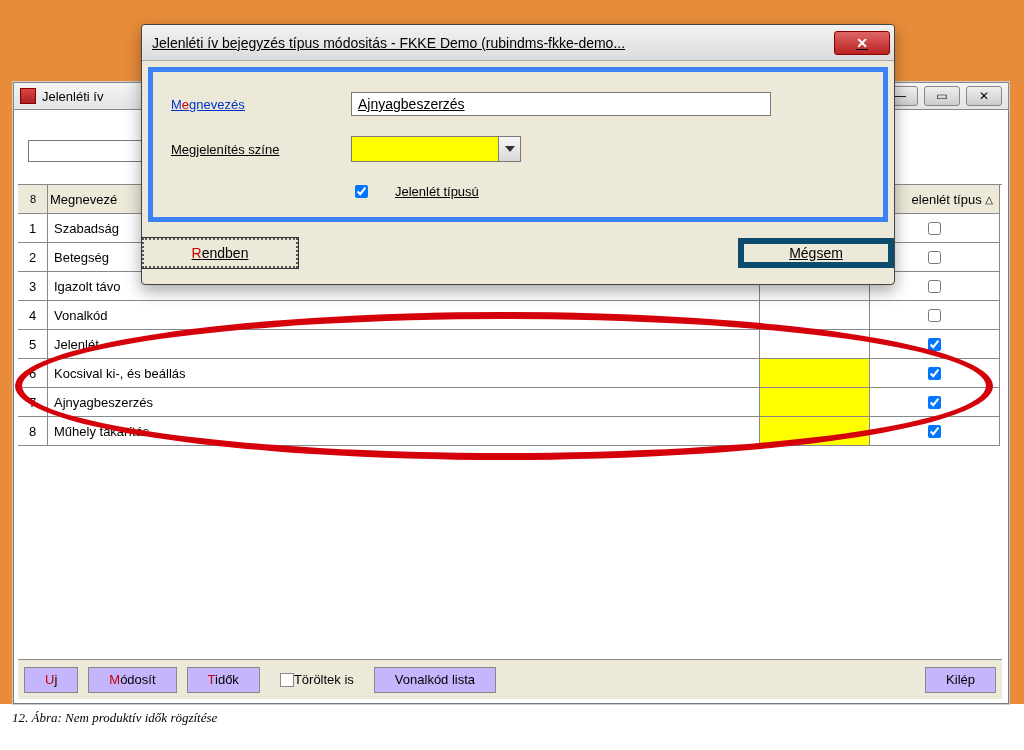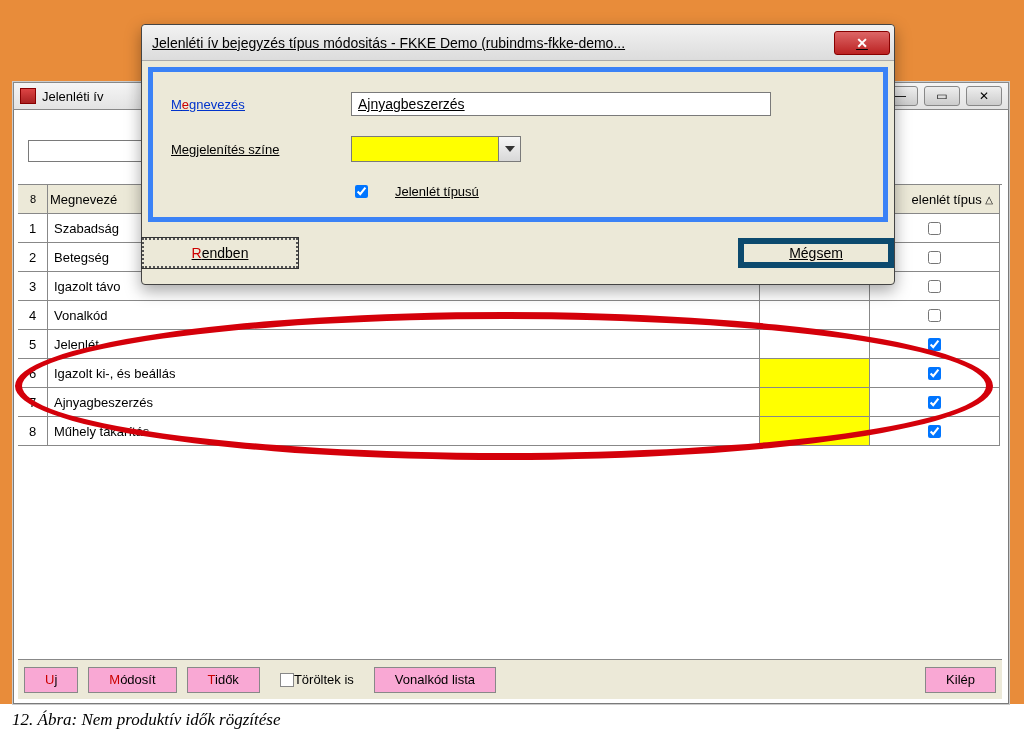--- a/index.html
+++ b/index.html
@@ -111,21 +111,21 @@
     height: 40px;
     background: #ece9d8;
     border-top: 1px solid #888;
     display: flex;
     align-items: center;
     gap: 10px;
     padding: 0 6px;
   }
   .btnbar button {
     height: 26px;
-    background: #f9a8d4;
+    background: #c4b5fd;
     border: 1px solid #888;
     padding: 0 20px;
     font-family: inherit;
     font-size: 13px;
   }
   .btnbar button .acc { color: #c00; }
   .btnbar .chk-del { display: flex; align-items: center; gap: 0; margin: 0 10px; }
   .btnbar .chk-del .box { width: 14px; height: 14px; border: 1px solid #888; background: #fff; }
   .btnbar .spacer { flex-grow: 1; }
 
@@ -217,21 +217,21 @@
     font-family: inherit; font-size: 14px;
   }
   .dialog-btns button.primary { border: 2px dotted #555; outline: 1px solid #333; }
   .dialog-btns button .acc { color: #c00; }
 
   
   .caption {
     position: absolute;
     left: 12px;
     top: 710px;
-    font-size: 17px;
+    font-size: 13px;
     font-style: italic;
     font-family: "Times New Roman", serif;
     color: #000;
     background: #fff;
     padding-right: 8px;
   }
   body::after{
     content:"";
     position:absolute;
     left:0; top:704px;
@@ -312,21 +312,21 @@
         <div class="gcell col-name">Jelenlét</div>
         <div class="gcell col-color">
           <div class="cell-color-fill" style="background:transparent"></div>
         </div>
         <div class="gcell col-check">
           <input type="checkbox" checked="" style="">
         </div>
       </div>
       <div class="grid-row">
         <div class="gcell col-idx">6</div>
-        <div class="gcell col-name">Igazolt ki-, és beállás</div>
+        <div class="gcell col-name">Kocsival ki-, és beállás</div>
         <div class="gcell col-color">
           <div class="cell-color-fill" style="background:#ffff00"></div>
         </div>
         <div class="gcell col-check">
           <input type="checkbox" checked="" style="">
         </div>
       </div>
       <div class="grid-row">
         <div class="gcell col-idx">7</div>
         <div class="gcell col-name">Ajnyagbeszerzés</div>

